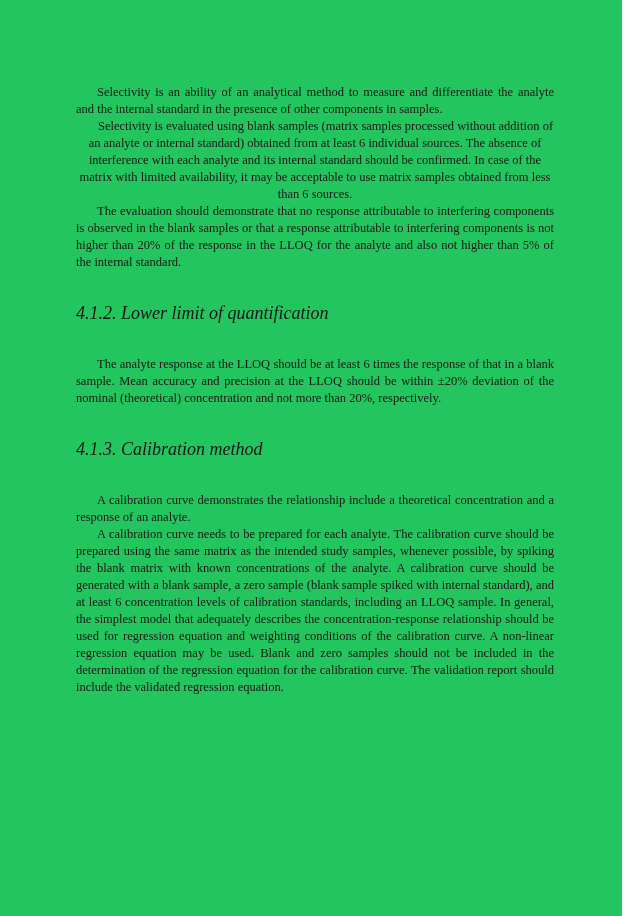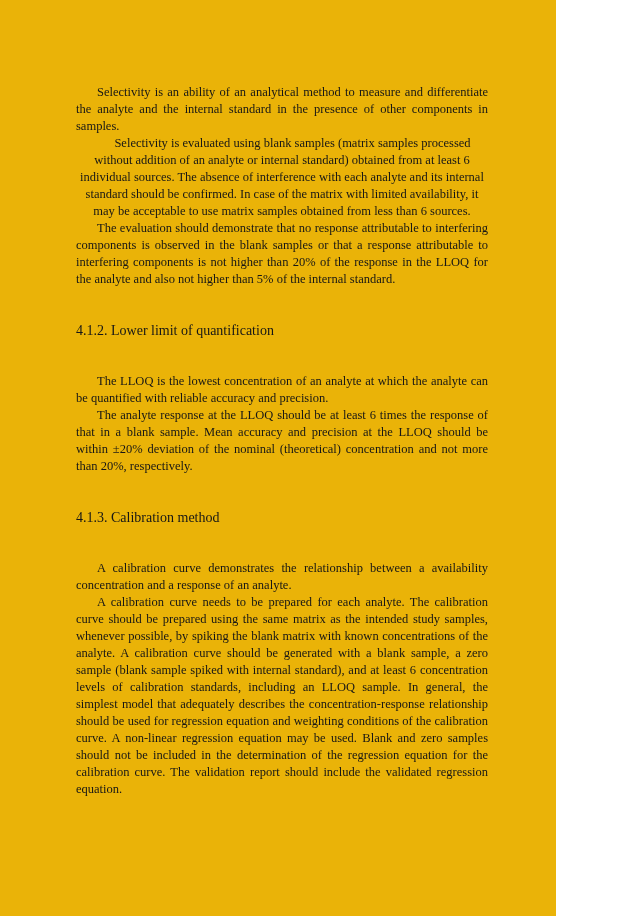--- a/index.html
+++ b/index.html
@@ -7,58 +7,58 @@
     padding: 0;
   }
   body {
     width: 630px;
     height: 916px;
     background: #ffffff;
     overflow: hidden;
   }
   .page {
     box-sizing: border-box;
-    width: 556px;
+    width: 622px;
     height: 916px;
-    background: #eab308;
+    background: #22c55e;
     padding: 84px 68px 40px 76px;
     font-family: "Liberation Serif", "DejaVu Serif", serif;
     font-size: 12.5px;
     line-height: 17px;
     color: #161616;
   }
   .para {
     margin: 0;
     text-indent: 21px;
     text-align: justify;
   }
   .para-left {
     text-align: center;
   }
   .heading {
     margin: 34px 0 34px 0;
-    font-size: 14px;
+    font-size: 18px;
     font-weight: 400;
     line-height: 17px;
+    font-style: italic;
   }
 </style>
 </head>
 <body>
 
 <div class="page">
   <p class="para">Selectivity is an ability of an analytical method to measure and differentiate the analyte and the internal standard in the presence of other components in samples.</p>
 
   <p class="para para-left">Selectivity is evaluated using blank samples (matrix samples processed without addition of an analyte or internal standard) obtained from at least 6 individual sources. The absence of interference with each analyte and its internal standard should be confirmed. In case of the matrix with limited availability, it may be acceptable to use matrix samples obtained from less than 6 sources.</p>
 
   <p class="para">The evaluation should demonstrate that no response attributable to interfering components is observed in the blank samples or that a response attributable to interfering components is not higher than 20% of the response in the LLOQ for the analyte and also not higher than 5% of the internal standard.</p>
 
   <h2 class="heading">4.1.2. Lower limit of quantification</h2>
 
-  <p class="para">The LLOQ is the lowest concentration of an analyte at which the analyte can be quantified with reliable accuracy and precision.</p>
 
   <p class="para">The analyte response at the LLOQ should be at least 6 times the response of that in a blank sample. Mean accuracy and precision at the LLOQ should be within ±20% deviation of the nominal (theoretical) concentration and not more than 20%, respectively.</p>
 
   <h2 class="heading">4.1.3. Calibration method</h2>
 
-  <p class="para">A calibration curve demonstrates the relationship between a availability concentration and a response of an analyte.</p>
+  <p class="para">A calibration curve demonstrates the relationship include a theoretical concentration and a response of an analyte.</p>
 
   <p class="para">A calibration curve needs to be prepared for each analyte. The calibration curve should be prepared using the same matrix as the intended study samples, whenever possible, by spiking the blank matrix with known concentrations of the analyte. A calibration curve should be generated with a blank sample, a zero sample (blank sample spiked with internal standard), and at least 6 concentration levels of calibration standards, including an LLOQ sample. In general, the simplest model that adequately describes the concentration-response relationship should be used for regression equation and weighting conditions of the calibration curve. A non-linear regression equation may be used. Blank and zero samples should not be included in the determination of the regression equation for the calibration curve. The validation report should include the validated regression equation.</p>
 </div>
 
 </body></html>

